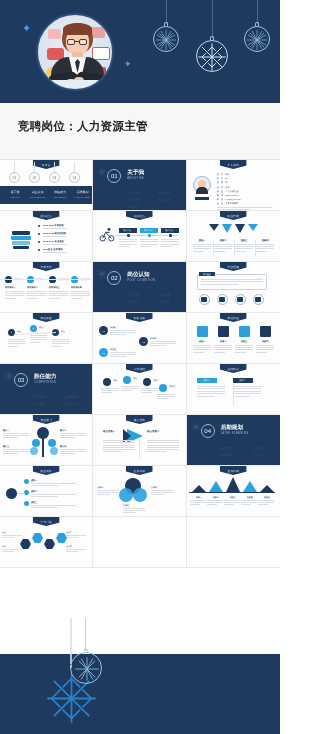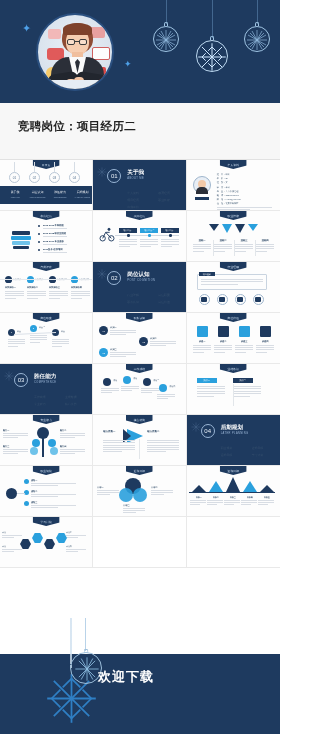--- a/index.html
+++ b/index.html
@@ -203,21 +203,21 @@
             <line x1="17" y1="3" x2="7" y2="21"></line>
           <line x1="3" y1="7" x2="21" y2="17"></line>
             <line x1="3" y1="17" x2="21" y2="7"></line>
         </g>
       </svg>
     </div>
   </div>
 
   <div class="titlebar">
     <div class="title-left">
-      <div class="title-main">竞聘岗位：项目经历二</div>
+      <div class="title-main">竞聘岗位：人力资源主管</div>
     </div>
   </div>
 
   <div class="grid" id="slide-grid">
       <div class="cell">
         <div class="shield">
           <span>目录页</span>
         </div>
         <div style="position:absolute; left:14px; top:2px; width:1px; height:10px; background:#d6dde5;"></div>
         <div style="position:absolute; left:9px; top:12px; width:11px; height:11px; border-radius:50%; border:1px solid #b9c7d6; color:#51678099; font-size:3px; display:flex; align-items:center; justify-content:center; color:#4d6party;">
@@ -892,15 +892,14 @@
             <line x1="2" y1="12" x2="22" y2="12"></line>
           <line x1="5" y1="5" x2="19" y2="19"></line>
             <line x1="19" y1="5" x2="5" y2="19"></line>
           <line x1="7" y1="3" x2="17" y2="21"></line>
             <line x1="17" y1="3" x2="7" y2="21"></line>
         </g>
       </svg>
       <span style="position:absolute; left:50%; top:-4px; transform:translateX(-50%); width:5px; height:4px; border:1px solid #9dbfdb; border-bottom:none; border-radius:2px 2px 0 0;"></span>
     </div>
 
-    <div class="footer-title">欢迎下载</div>
   </div>
 </div>
 
 </body></html>

